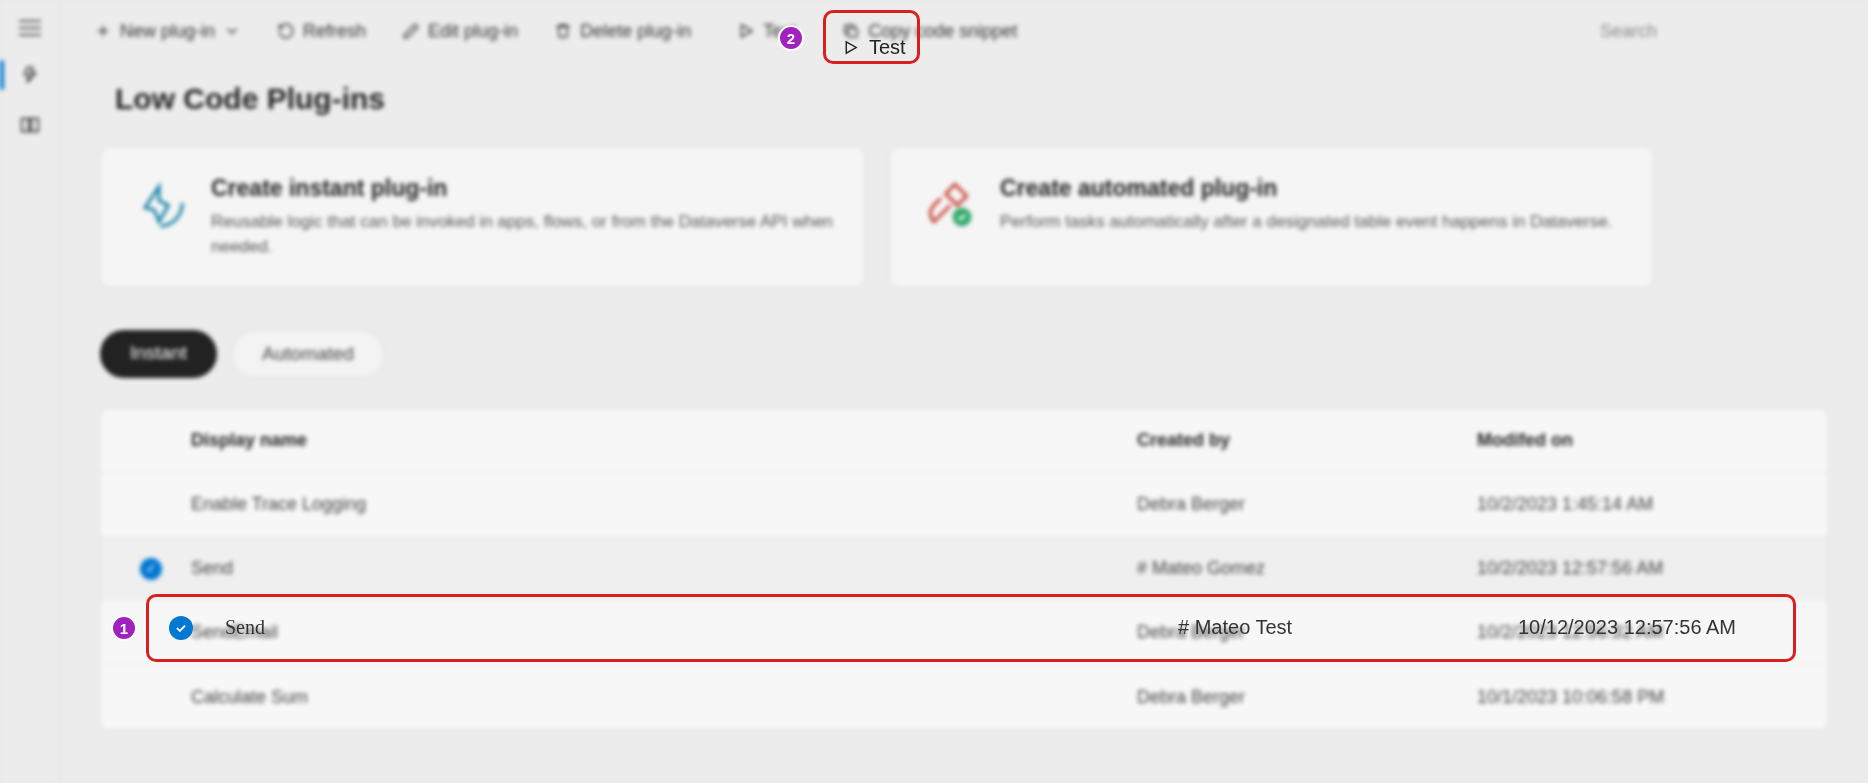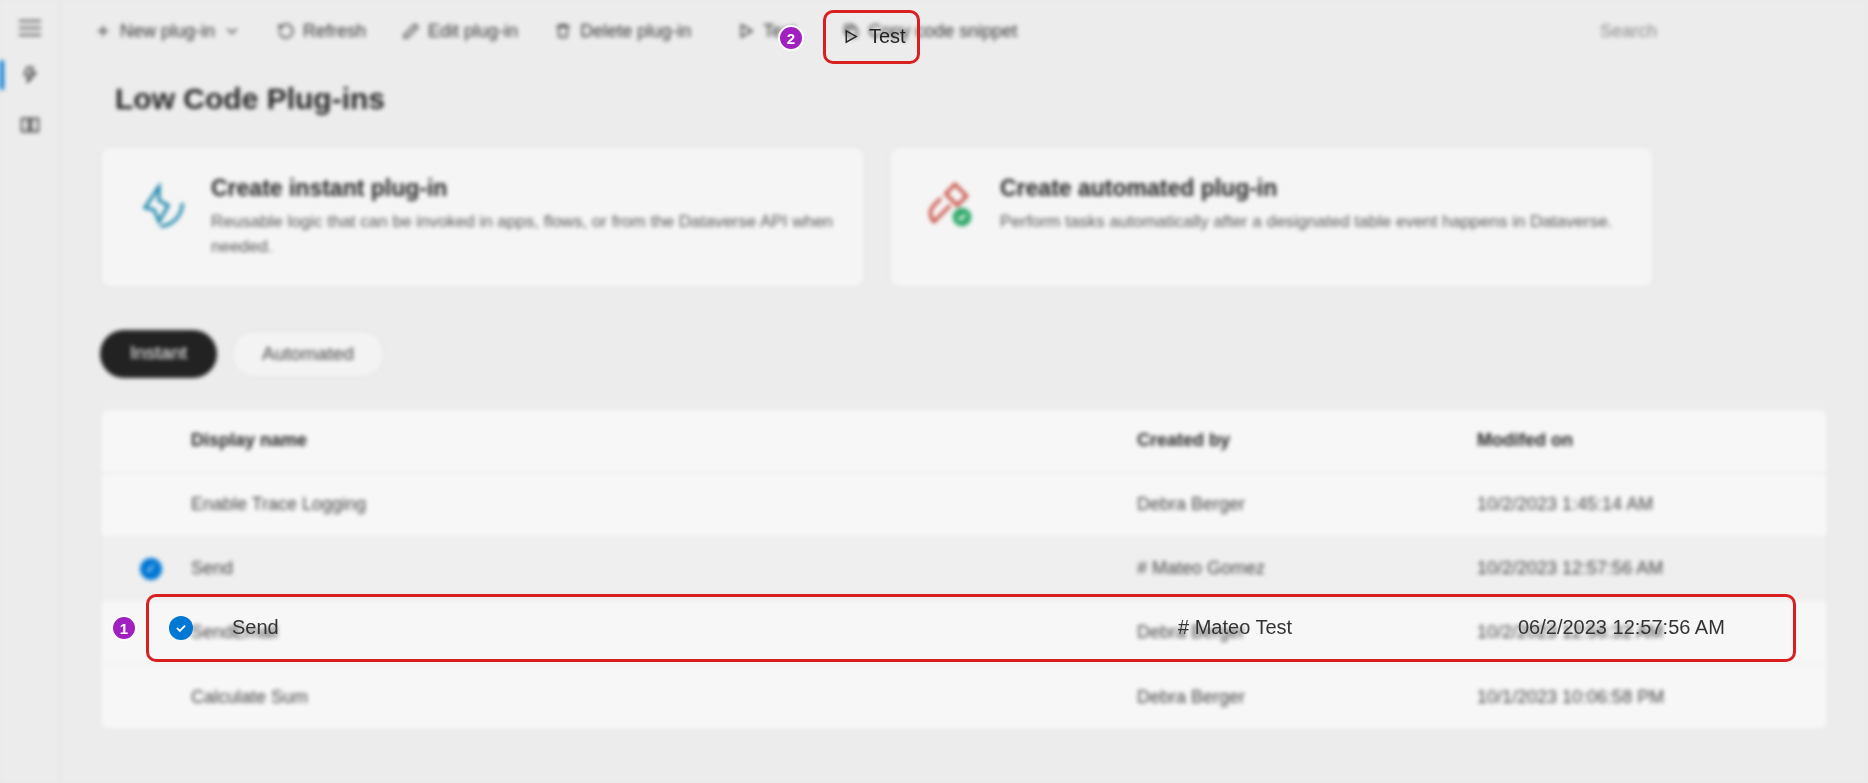--- a/index.html
+++ b/index.html
@@ -415,32 +415,32 @@
           </div>
         </div>
       </div>
     </div>
   </div>
 </div>
 
 <div class="overlay">
 
   <div class="highlight-box" style="left:823px; top:10px; width:97px; height:54px;"></div>
-  <div class="test-btn-sharp" style="left:842px; top:25px;">
+  <div class="test-btn-sharp" style="left:842px; top:36px;">
     <svg viewBox="0 0 24 24" width="17" height="17" stroke="#222" stroke-width="2" fill="none">
         <polygon points="6 4 20 12 6 20 6 4"></polygon>
       </svg>
     <span>Test</span>
   </div>
   <div class="callout-badge" style="left:778px; top:25px;">2</div>
 
   <div class="highlight-box" style="left:146px; top:594px; width:1650px; height:68px;"></div>
   <div class="callout-badge" style="left:111px; top:615px;">1</div>
 
   <div class="sharp-check" style="left:169px; top:616px;">
     <svg viewBox="0 0 24 24" fill="none" stroke="#fff" stroke-width="3">
         <polyline points="5 12 10 17 19 8"></polyline>
       </svg>
   </div>
-  <div class="sharp-text" style="left:232px; top:616px;">Send</div>
+  <div class="sharp-text" style="left:225px; top:616px;font-family:Liberation Serif, serif;">Send</div>
   <div class="sharp-text" style="left:1178px; top:616px;"># Mateo Test</div>
-  <div class="sharp-text" style="left:1518px; top:616px;">06/2/2023 12:57:56 AM</div>
+  <div class="sharp-text" style="left:1518px; top:616px;">10/12/2023 12:57:56 AM</div>
 </div>
 
 </body></html>

